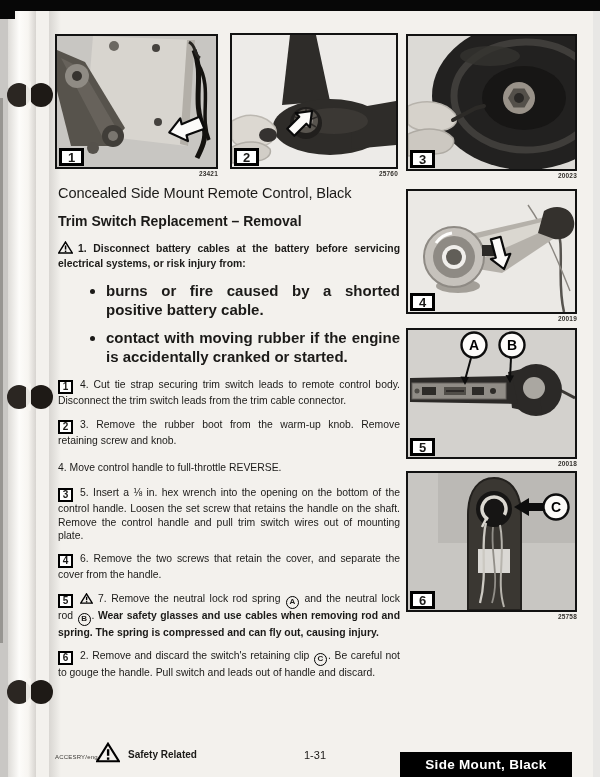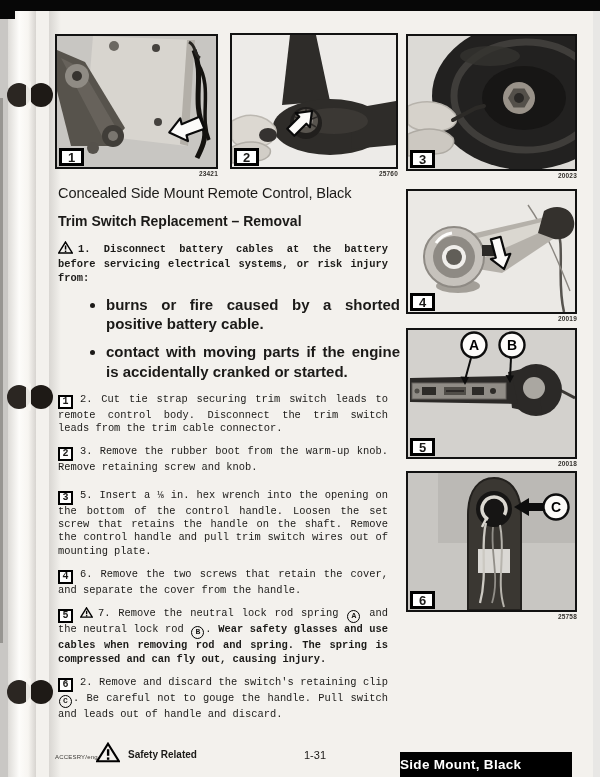--- a/index.html
+++ b/index.html
@@ -24,37 +24,37 @@
   .figwrap{position:absolute;}
   .figframe{position:relative;border:2px solid #121212;overflow:hidden;}
   .figframe svg{display:block;width:100%;height:100%;}
   .fignum{position:absolute;left:2px;bottom:1px;width:25px;height:18px;background:#fff;
           border:3px solid #000;font-weight:bold;font-size:13px;line-height:13px;text-align:center;}
   .figid{text-align:right;font-size:6.5px;font-weight:bold;color:#33302c;margin-top:1px;letter-spacing:.2px;}
   
   .textcol{position:absolute;left:52px;top:185px;width:348px;padding-left:6px;}
   .textcol h1{margin:0 0 12px 0;font-size:14.6px;font-weight:normal;letter-spacing:-.1px;white-space:nowrap;}
   .textcol h2{margin:0 0 12px 0;font-size:14px;font-weight:bold;}
-  .textcol p{margin:0 12px 10px 0;font-size:10.4px;line-height:1.28;text-align:justify;font-family:Liberation Mono, monospace;}
+  .textcol p{margin:0 0 10px 0;font-size:10.4px;line-height:1.28;text-align:justify;}
   .bold{font-weight:bold;}
   ul.bullets{margin:0 0 12px 0;padding-left:48px;}
   ul.bullets li{font-size:15px;font-weight:bold;line-height:1.28;margin-bottom:9px;text-align:justify;}
   .sbox{display:inline-block;min-width:15px;height:14px;border:2px solid #000;background:#fff;
         font-weight:bold;font-size:10px;line-height:10px;text-align:center;padding:0 1px;
         margin-right:7px;vertical-align:-2px;}
   .co{display:inline-block;width:13px;height:13px;border:1.3px solid #000;border-radius:50%;
       text-align:center;font-size:8px;line-height:10.5px;font-weight:bold;vertical-align:-2px;margin:0 1px;}
   .tri{display:inline-block;vertical-align:-2px;margin-right:5px;}
   
   .f-code{position:absolute;left:55px;top:754px;font-size:6px;color:#3a3834;letter-spacing:.2px;}
   .f-tri{position:absolute;left:96px;top:742px;}
   .f-safety{position:absolute;left:128px;top:749px;font-size:10px;font-weight:bold;}
   .f-page{position:absolute;left:304px;top:749px;font-size:11px;}
   .f-tab{position:absolute;left:400px;top:752px;width:172px;height:25px;background:#000;
-         color:#fff;font-weight:bold;font-size:13.5px;line-height:25px;letter-spacing:.3px;}
+         color:#fff;font-weight:bold;font-size:13.5px;line-height:25px;text-align:center;letter-spacing:.3px;}
 </style>
 </head>
 <body>
 
 <div class="scan">
 
   <div class="left-outer"></div>
   <div class="backpage-line"></div>
   <div class="page-edge"></div>
   <div class="crease"></div>
@@ -237,31 +237,34 @@
         <svg width="15" height="13" viewBox="0 0 22 19">
             <path d="M11 1.5 L21 17.5 H1 Z" fill="none" stroke="#000" stroke-width="2.2"></path>
             <rect x="10" y="6.5" width="2.2" height="6" fill="#000"></rect>
             <rect x="10" y="14" width="2.2" height="2.2" fill="#000"></rect>
           </svg>
       </span><span>1.</span> <span>Disconnect battery cables at the battery before servicing electrical systems, or risk injury from:</span>
     </p>
 
     <ul class="bullets">
       <li>burns or fire caused by a shorted positive battery cable.</li>
-      <li>contact with moving parts if the engine is accidentally cranked or started.</li>
+      <li>contact with moving rubber if the engine is accidentally cranked or started.</li>
     </ul>
 
     <p class="step">
-      <span class="sbox">1</span><span>2. Cut tie strap securing trim switch leads to remote control body. Disconnect the trim switch leads from the trim cable connector.</span>
+      <span class="sbox">1</span><span>4. Cut tie strap securing trim switch leads to remote control body. Disconnect the trim switch leads from the trim cable connector.</span>
     </p>
 
     <p class="step" style="margin-bottom:14px;">
       <span class="sbox">2</span><span>3. Remove the rubber boot from the warm-up knob. Remove retaining screw and knob.</span>
     </p>
 
+    <p class="step" style="margin-bottom:12px;">
+      <span>4. Move control handle to full-throttle REVERSE.</span>
+    </p>
 
     <p class="step">
       <span class="sbox">3</span><span>5. Insert a ⅛ in. hex wrench into the opening on the bottom of the control handle. Loosen the set screw that retains the handle on the shaft. Remove the control handle and pull trim switch wires out of mounting plate.</span>
     </p>
 
     <p class="step">
       <span class="sbox">4</span><span>6. Remove the two screws that retain the cover, and separate the cover from the handle.</span>
     </p>
 
     <p class="step">

